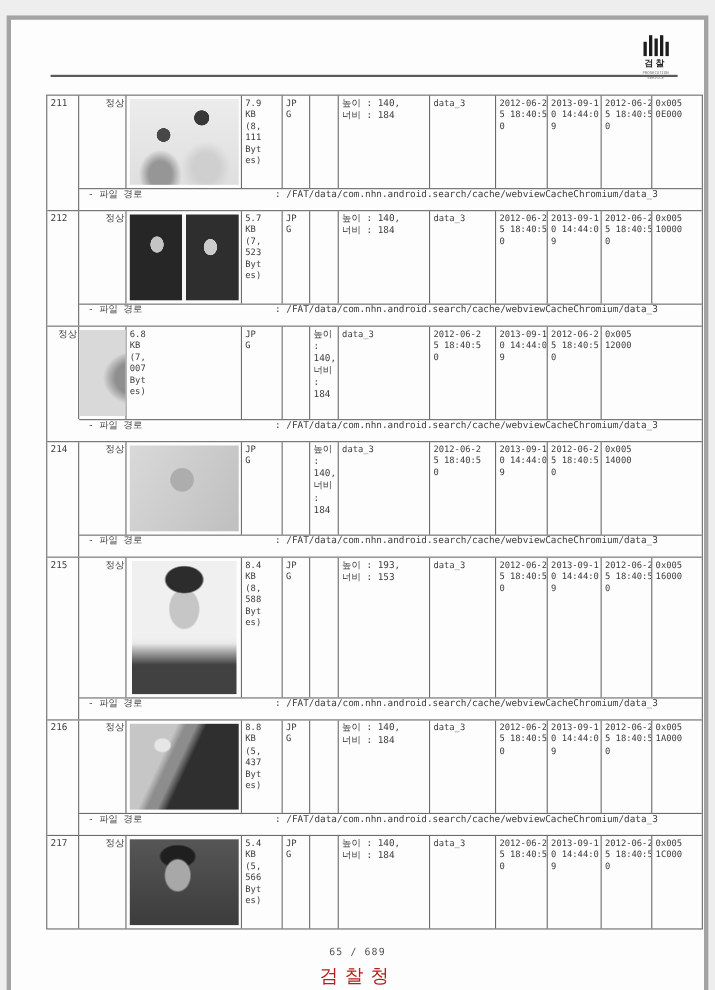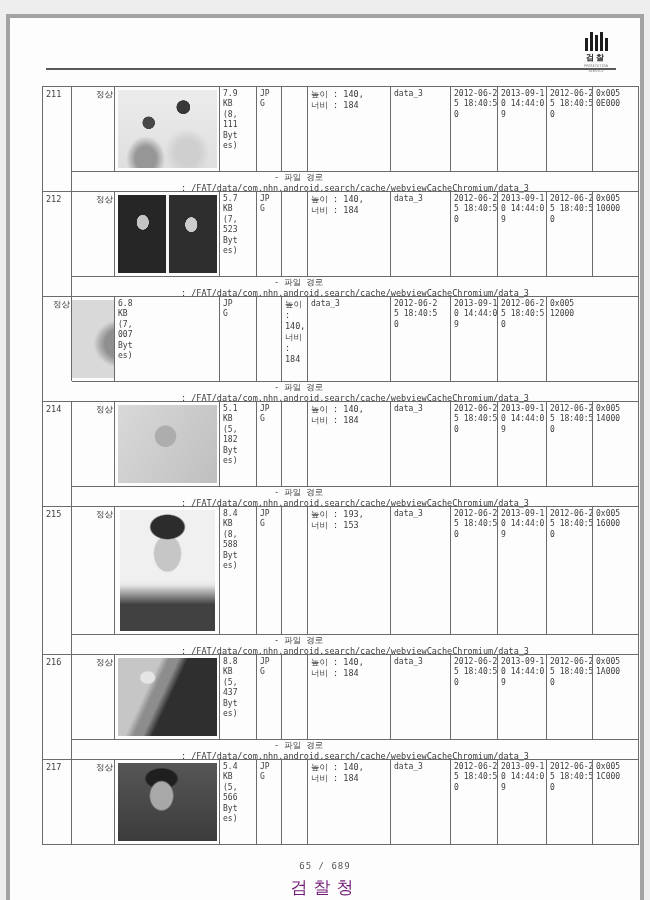--- a/index.html
+++ b/index.html
@@ -29,21 +29,21 @@
   .group.no-path { grid-template-rows:84px; }
   .group + .group { border-top:1px solid #6b6b6b; }
   .cell { border-right:1px solid #6b6b6b; padding:2px 1px 1px 3px; overflow:hidden; }
   .cell.last { border-right:none; }
   .cell-no { grid-row:1 / 3; font-size:8.5px; }
   .group.no-path .cell-no { grid-row:auto; }
   .cell-status { font-size:8.5px; font-family:"DejaVu Sans Mono","DejaVu Sans",sans-serif;text-align:right; }
   .wrapbox { display:inline-block; word-break:break-all; white-space:normal; }
   .w-size { width:3.6ch; } .w-fmt { width:2.5ch; } .w-ts { width:9.4ch; } .w-off { width:5.5ch; }
   .cell-dims { font-size:8.5px; word-break:keep-all; padding-right:20px; font-family:"DejaVu Sans Mono","DejaVu Sans",sans-serif; }
-  .path-row { grid-column:2 / 13; grid-row:2; border-top:1px solid #6b6b6b; display:flex; align-items:center; font-size:8.5px;flex-direction:column; }
+  .path-row { grid-column:2 / 13; grid-row:2; border-top:1px solid #6b6b6b; display:flex; align-items:flex-start; font-size:8.5px; }
   .path-label { width:178px; padding-left:8px; flex:none; font-family:"DejaVu Sans Mono","DejaVu Sans",sans-serif; }
   .path-value { white-space:nowrap; }
   
   .cell-thumb { padding:0; }
   .thumb { width:99px; height:78px; margin:3px auto 0 auto; background-color:#ddd; }
   .group.tall .thumb { width:95px; height:121px; }
   .g0 .thumb { background:
       radial-gradient(circle 10px at 31% 42%, #474747 60%, transparent 65%),
       radial-gradient(circle 11px at 66% 22%, #383838 60%, transparent 65%),
       radial-gradient(ellipse 26px 30px at 28% 88%, #969696 40%, transparent 75%),
@@ -67,21 +67,21 @@
   .g5 .thumb { background:
       radial-gradient(ellipse 12px 10px at 30% 25%, #e6e6e6 55%, transparent 70%),
       linear-gradient(115deg, #c6c6c6 0 32%, #8d8d8d 38% 45%, #2f2f2f 52% 100%); }
   .g6 .thumb { background:
       radial-gradient(ellipse 16px 20px at 44% 42%, #a8a8a8 0 68%, transparent 78%),
       radial-gradient(ellipse 22px 14px at 44% 20%, #1f1f1f 0 68%, transparent 78%),
       linear-gradient(#565656,#3c3c3c); }
   
   .footer { text-align:center; margin-top:16px; }
   .page-number { font-size:9px; color:#555; letter-spacing:1px; }
-  .footer-org { font-size:17px; color:#701a75; letter-spacing:6px; margin-top:5px; font-family:"DejaVu Sans","Liberation Sans",sans-serif; }
+  .footer-org { font-size:17px; color:#b91c1c; letter-spacing:6px; margin-top:5px; font-family:"DejaVu Sans","Liberation Sans",sans-serif; }
   .footer-dept { font-size:9.5px; color:#4a4a4a; letter-spacing:2px; margin-top:1px; font-family:"DejaVu Sans","Liberation Sans",sans-serif; }
 </style>
 </head>
 <body>
 
 <div class="page">
 
   <div class="header-rule"></div>
 
   <div class="logo">
@@ -155,21 +155,20 @@
       <span class="path-label">- 파일 경로</span>
       <span class="path-value">: /FAT/data/com.nhn.android.search/cache/webviewCacheChromium/data_3</span>
     </div>
   </div>
       <div class="group g3">
     <div class="cell cell-no">214</div>
     <div class="cell cell-status">정상</div>
     <div class="cell cell-thumb">
       <div class="thumb"></div>
     </div>
-    <div class="cell"><span class="wrapbox w-size">5.1 KB (5,182 Bytes)</span></div>
     <div class="cell"><span class="wrapbox w-fmt">JPG</span></div>
     <div class="cell"></div>
     <div class="cell cell-dims">높이 : 140, 너비 : 184</div>
     <div class="cell">data_3</div>
     <div class="cell"><span class="wrapbox w-ts">2012-06-25 18:40:50</span></div>
     <div class="cell"><span class="wrapbox w-ts">2013-09-10 14:44:09</span></div>
     <div class="cell"><span class="wrapbox w-ts">2012-06-25 18:40:50</span></div>
     <div class="cell last"><span class="wrapbox w-off">0x00514000</span></div>
     <div class="path-row">
       <span class="path-label">- 파일 경로</span>

